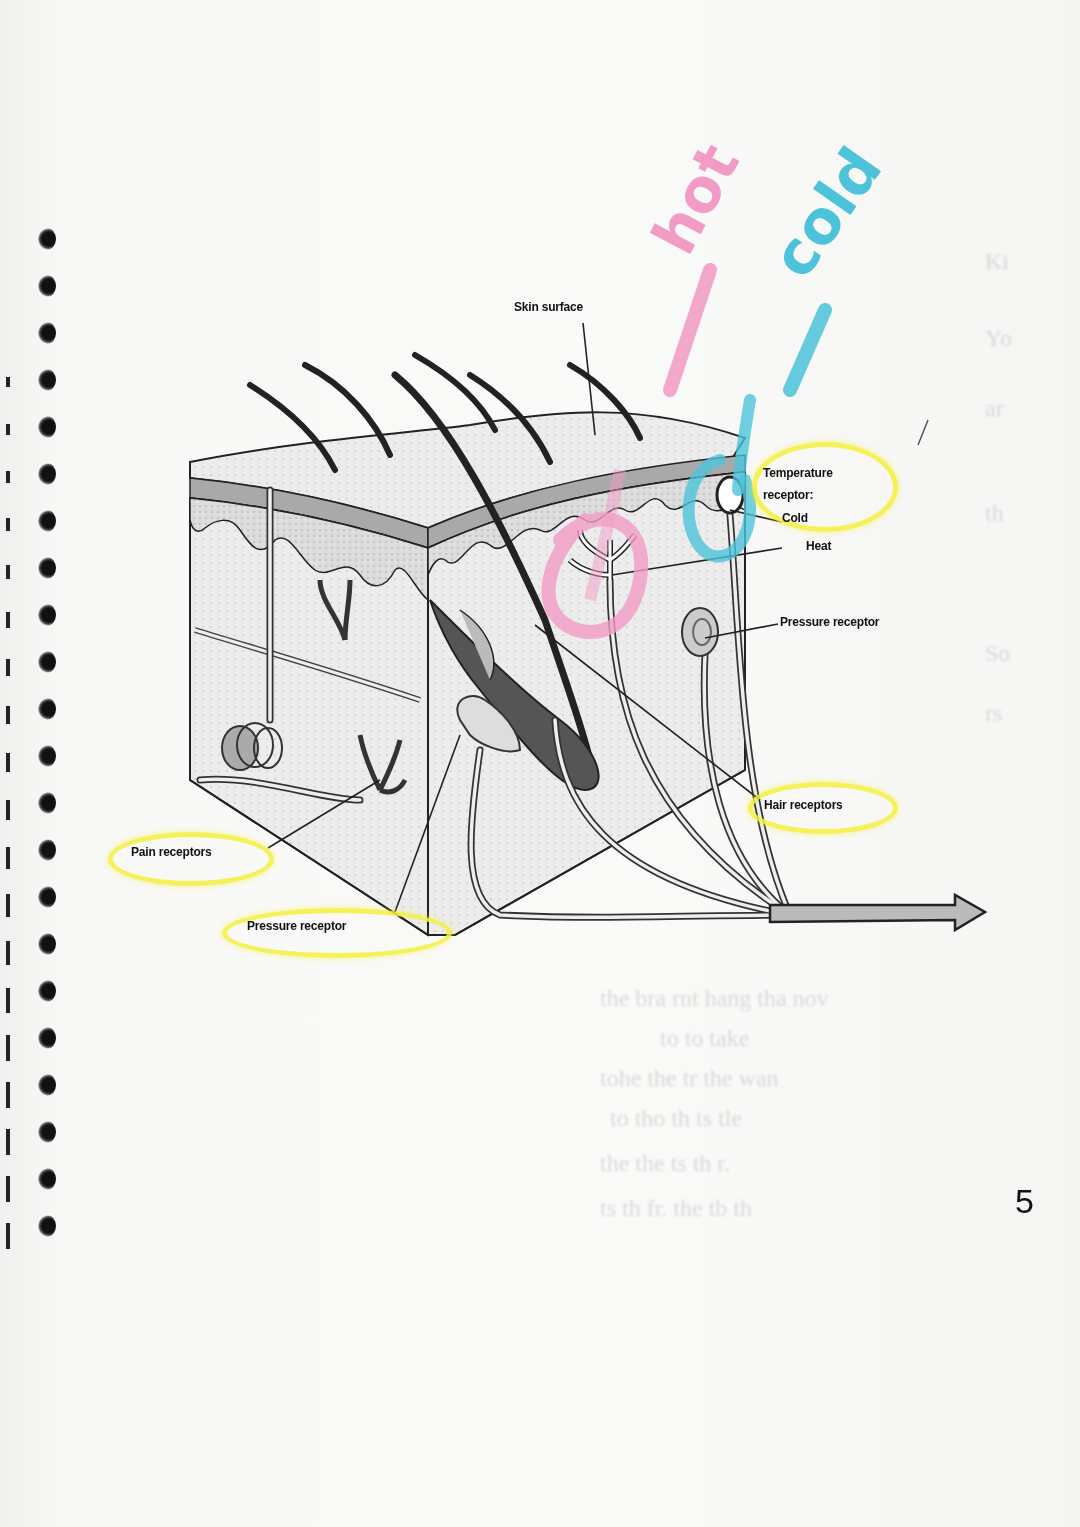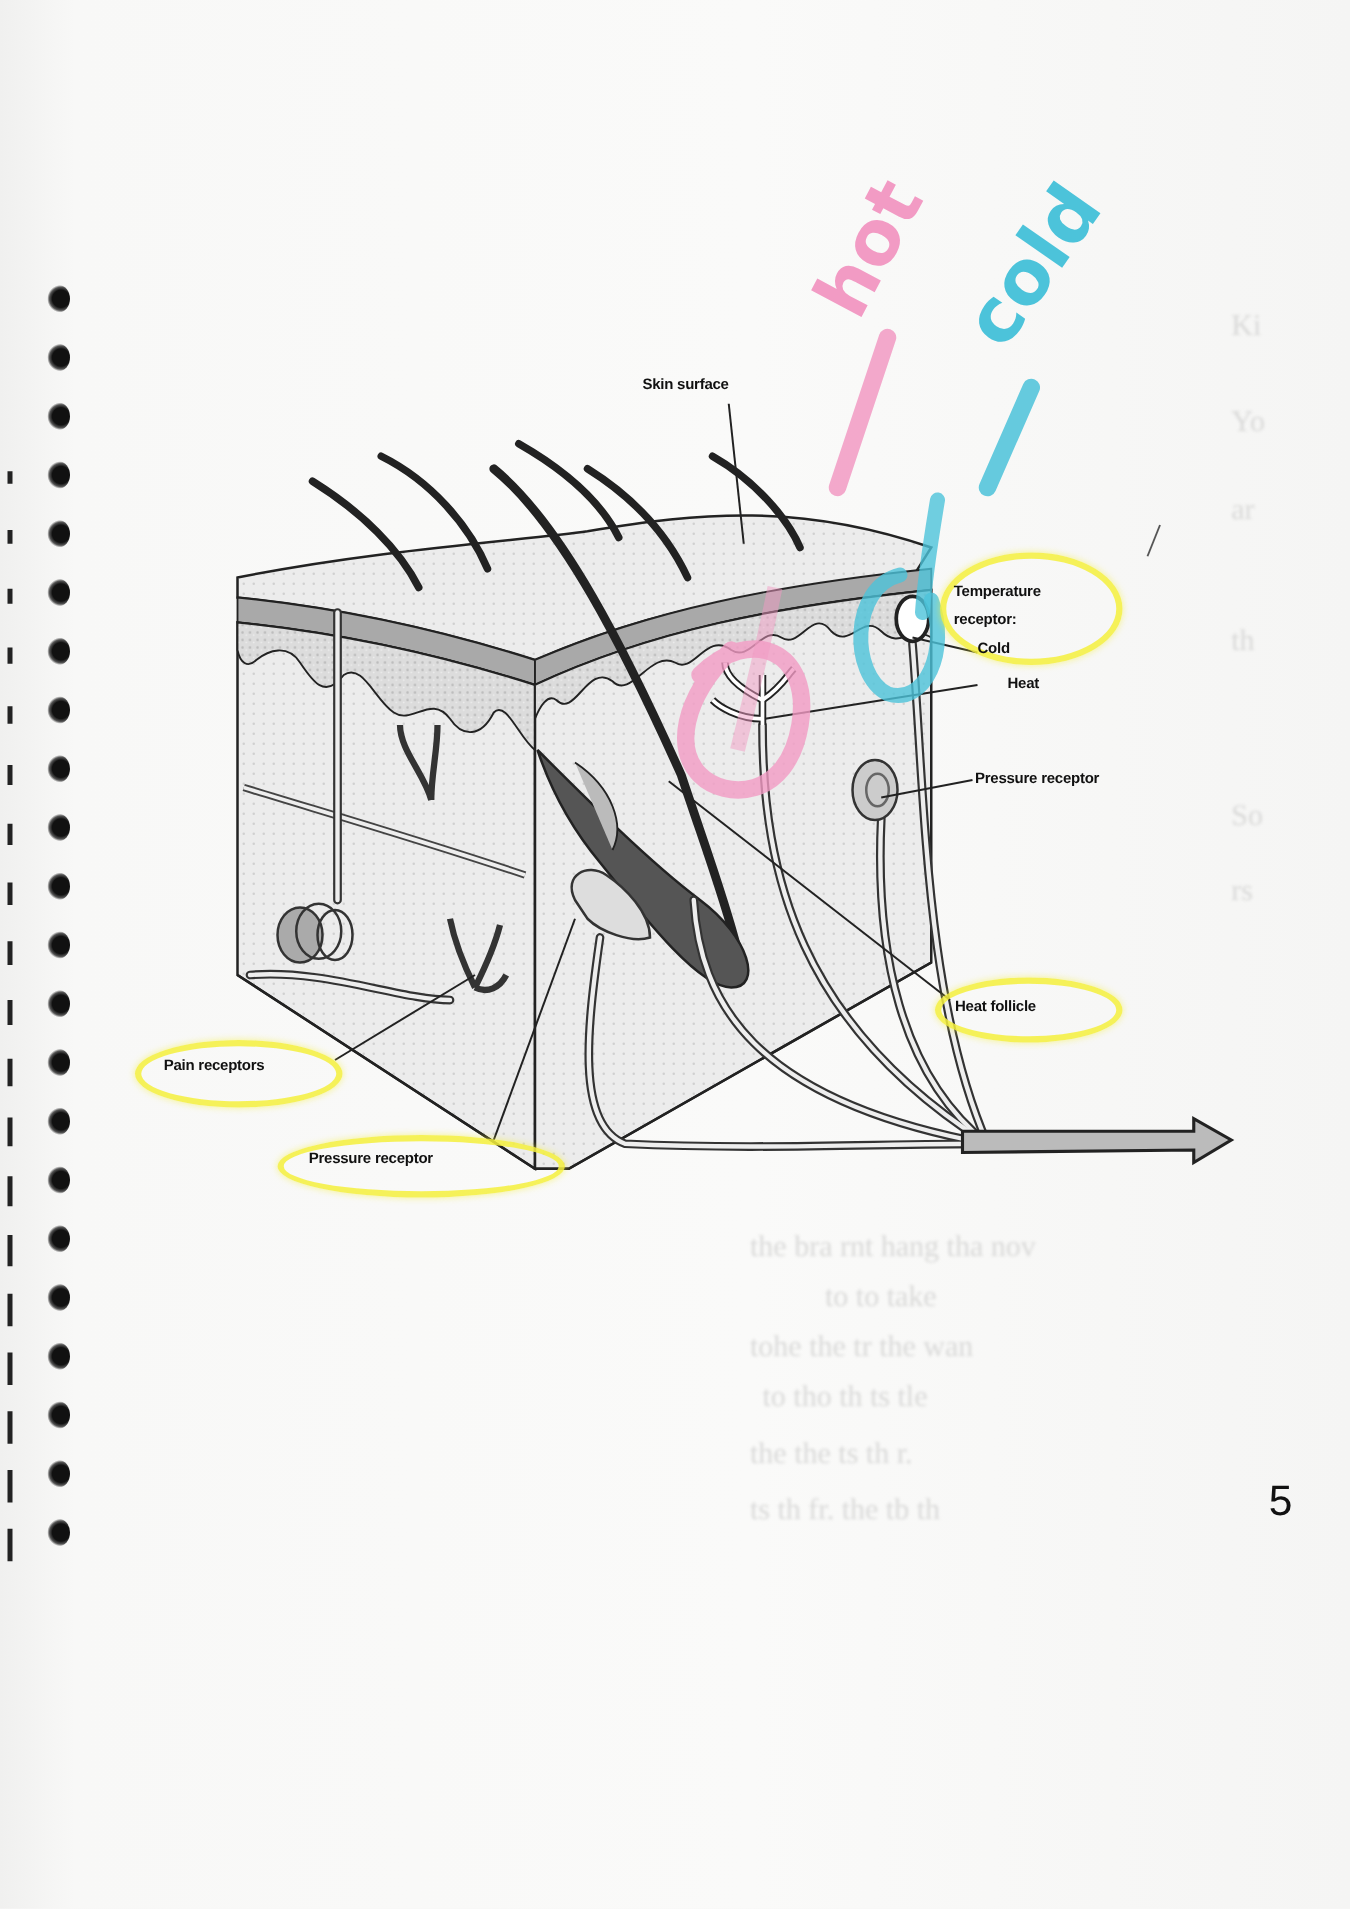--- a/index.html
+++ b/index.html
@@ -212,18 +212,18 @@
   <div class="hl" style="left:222px;top:908px;width:220px;height:40px;"></div>
 
   <div class="lbl" style="left:514px;top:300px;">Skin surface</div>
   <div class="lbl" style="left:763px;top:462px;line-height:22px;">
     <div>Temperature</div>
     <div>receptor:</div>
   </div>
   <div class="lbl" style="left:782px;top:511px;">Cold</div>
   <div class="lbl" style="left:782px;top:539px;margin-left:24px;">Heat</div>
   <div class="lbl" style="left:780px;top:615px;">Pressure receptor</div>
-  <div class="lbl" style="left:764px;top:798px;">Heat follicle</div>
+  <div class="lbl" style="left:764px;top:798px;">Hair receptors</div>
   <div class="lbl" style="left:131px;top:845px;">Pain receptors</div>
   <div class="lbl" style="left:247px;top:919px;">Pressure receptor</div>
 
   <div class="pagenum">5</div>
 </div>
 
 </body></html>

